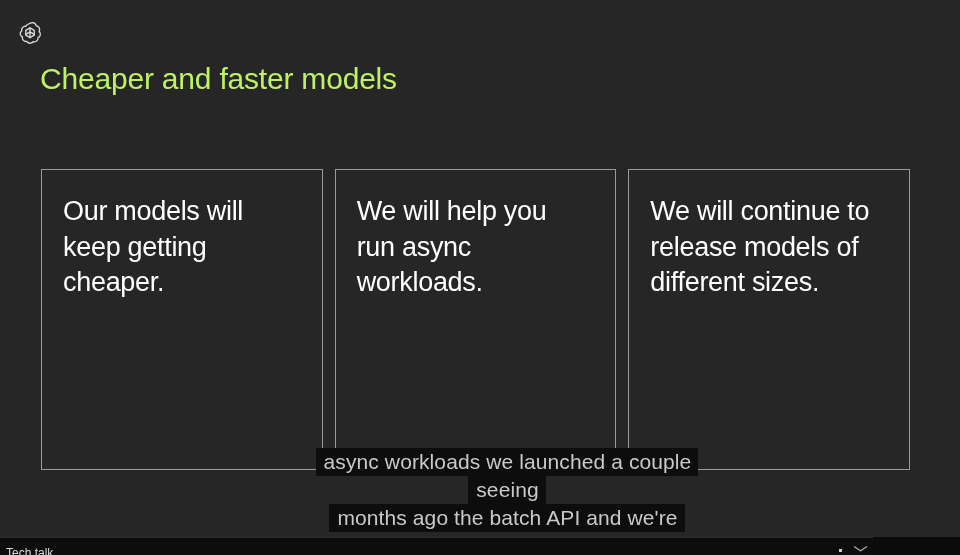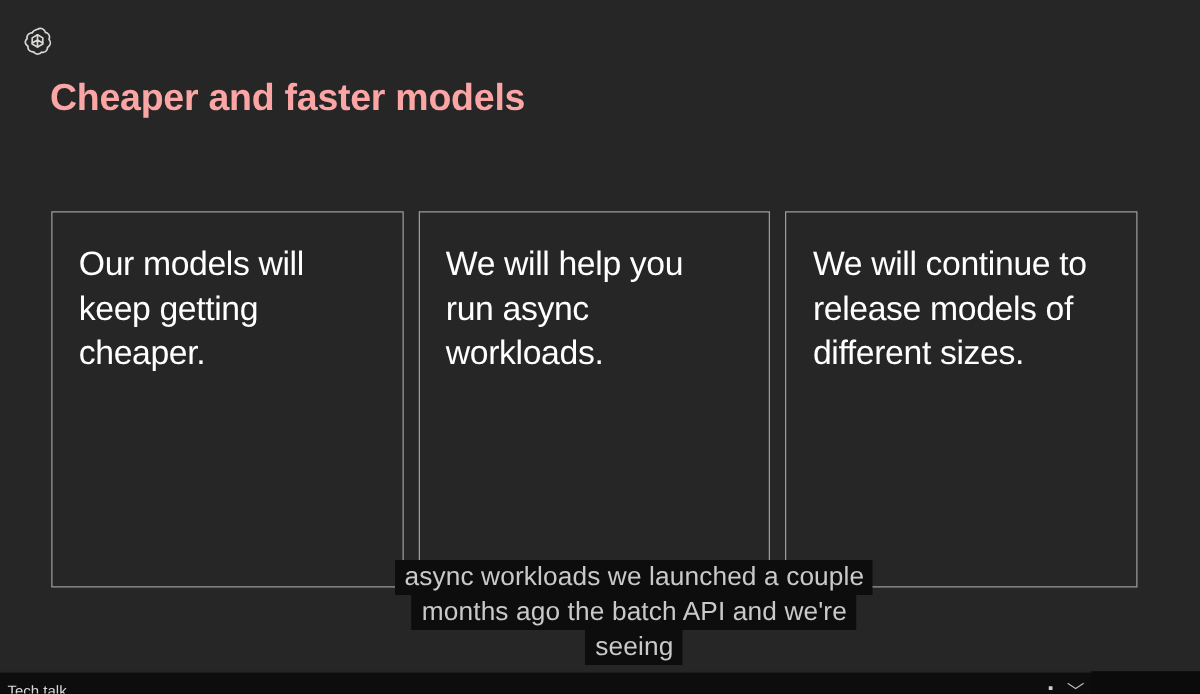--- a/index.html
+++ b/index.html
@@ -45,23 +45,23 @@
   }
   .logo svg { display: block; width: 26px; height: 26px; }
 
   
   .slide-title {
     position: absolute;
     left: 40px;
     top: 61px;
     font-size: 30px;
     line-height: 36px;
-    font-weight: 700;
+    font-weight: 400;
     letter-spacing: -0.2px;
-    color: #fca5a5;
+    color: #bef264;
     white-space: nowrap;
   }
 
   
   .cards {
     position: absolute;
     left: 41px;
     top: 169px;
     width: 869px;
     height: 301px;
@@ -185,22 +185,22 @@
       <div class="card">
         <p class="card-text">We will help you run async workloads.</p>
       </div>
       <div class="card">
         <p class="card-text">We will continue to release models of different sizes.</p>
       </div>
     </div>
 
     <div class="captions">
       <span class="caption-line">async workloads we launched a couple</span>
+      <span class="caption-line">seeing</span>
       <span class="caption-line">months ago the batch API and we're</span>
-      <span class="caption-line">seeing</span>
     </div>
 
   </div>
 
   <div class="player-bar">
     <div class="player-title">Tech talk</div>
     <div class="player-right">
       <span class="player-dot"></span>
       <span class="chev"></span>
     </div>

